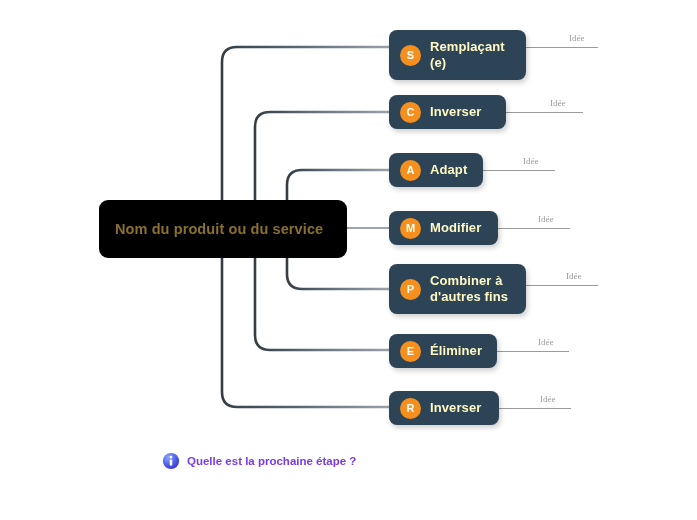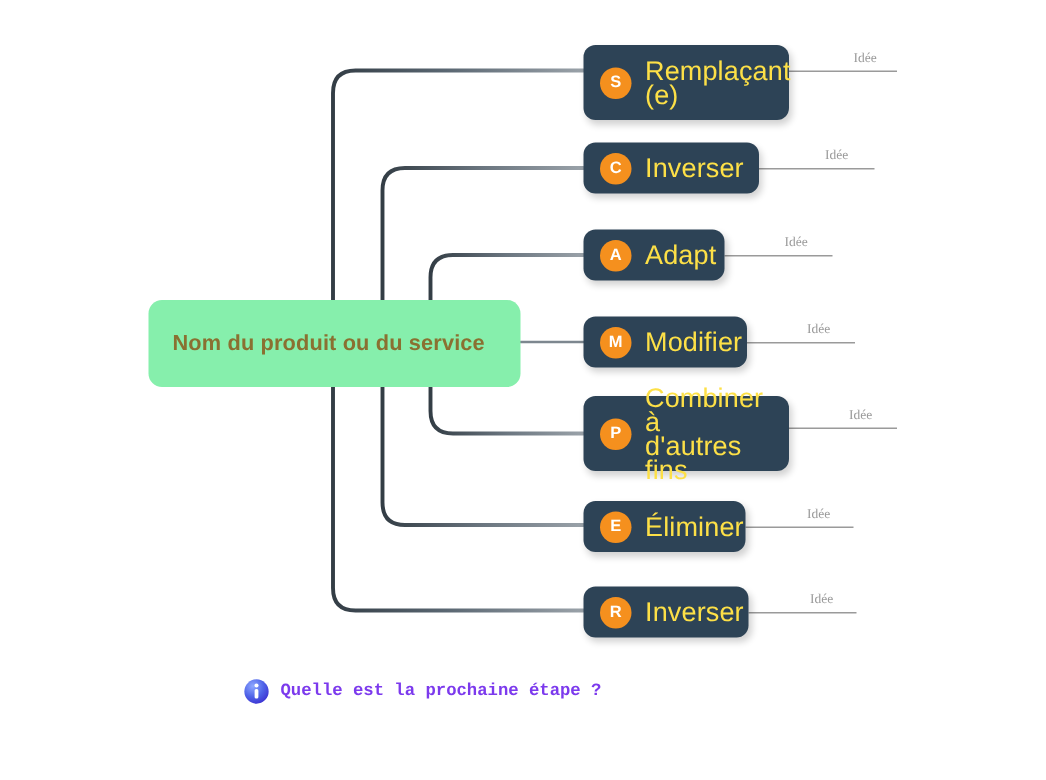--- a/index.html
+++ b/index.html
@@ -24,21 +24,21 @@
     pointer-events: none;
   }
 
   
   .central-node {
     position: absolute;
     left: 99px;
     top: 200px;
     width: 248px;
     height: 58px;
-    background: #86efac;
+    background: #000000;
     border-radius: 9px;
     box-sizing: border-box;
     display: flex;
     align-items: center;
     padding: 0 16px;
     z-index: 5;
   }
   .central-node .central-label {
     color: #8a7031;
     font-size: 14.5px;
@@ -68,23 +68,23 @@
     color: #ffffff;
     font-size: 11px;
     font-weight: bold;
     display: flex;
     align-items: center;
     justify-content: center;
     margin-right: 9px;
     line-height: 1;
   }
   .branch-label {
-    color: #fde047;
-    font-size: 18px;
-    font-weight: normal;
+    color: #fef9c3;
+    font-size: 13px;
+    font-weight: bold;
     line-height: 16px;
     letter-spacing: 0.1px;
     white-space: pre-line;
   }
 
   
   .idea-group {
     position: absolute;
     z-index: 3;
   }
@@ -119,21 +119,20 @@
     width: 18px;
     height: 18px;
     margin-right: 7px;
   }
   .note-text {
     color: #7c3aed;
     font-size: 11.5px;
     font-weight: bold;
     line-height: 14px;
     white-space: pre-line;
-    font-family: Liberation Mono, monospace;
   }
 </style>
 </head>
 <body>
 
 <div id="canvas">
 
   <svg id="edge-layer" viewBox="0 0 697 520" xmlns="http://www.w3.org/2000/svg">
     <defs>
       <linearGradient id="g1" x1="0" y1="0" x2="1" y2="0">

